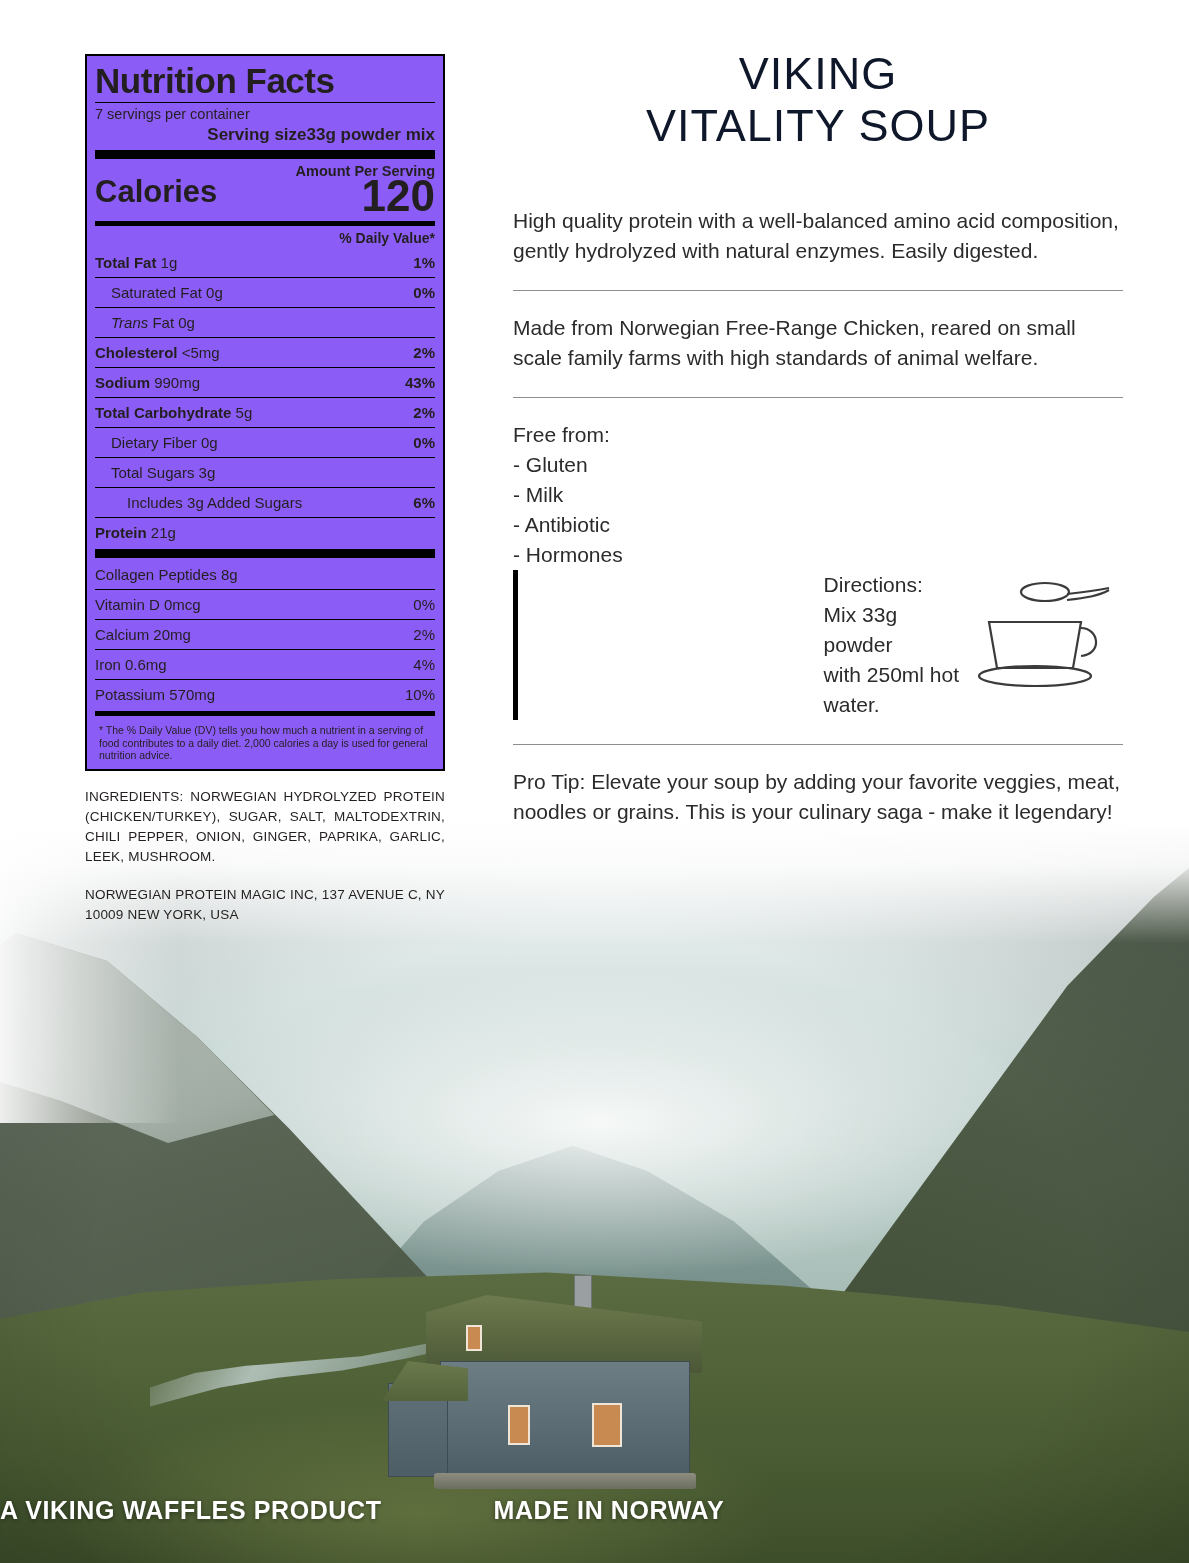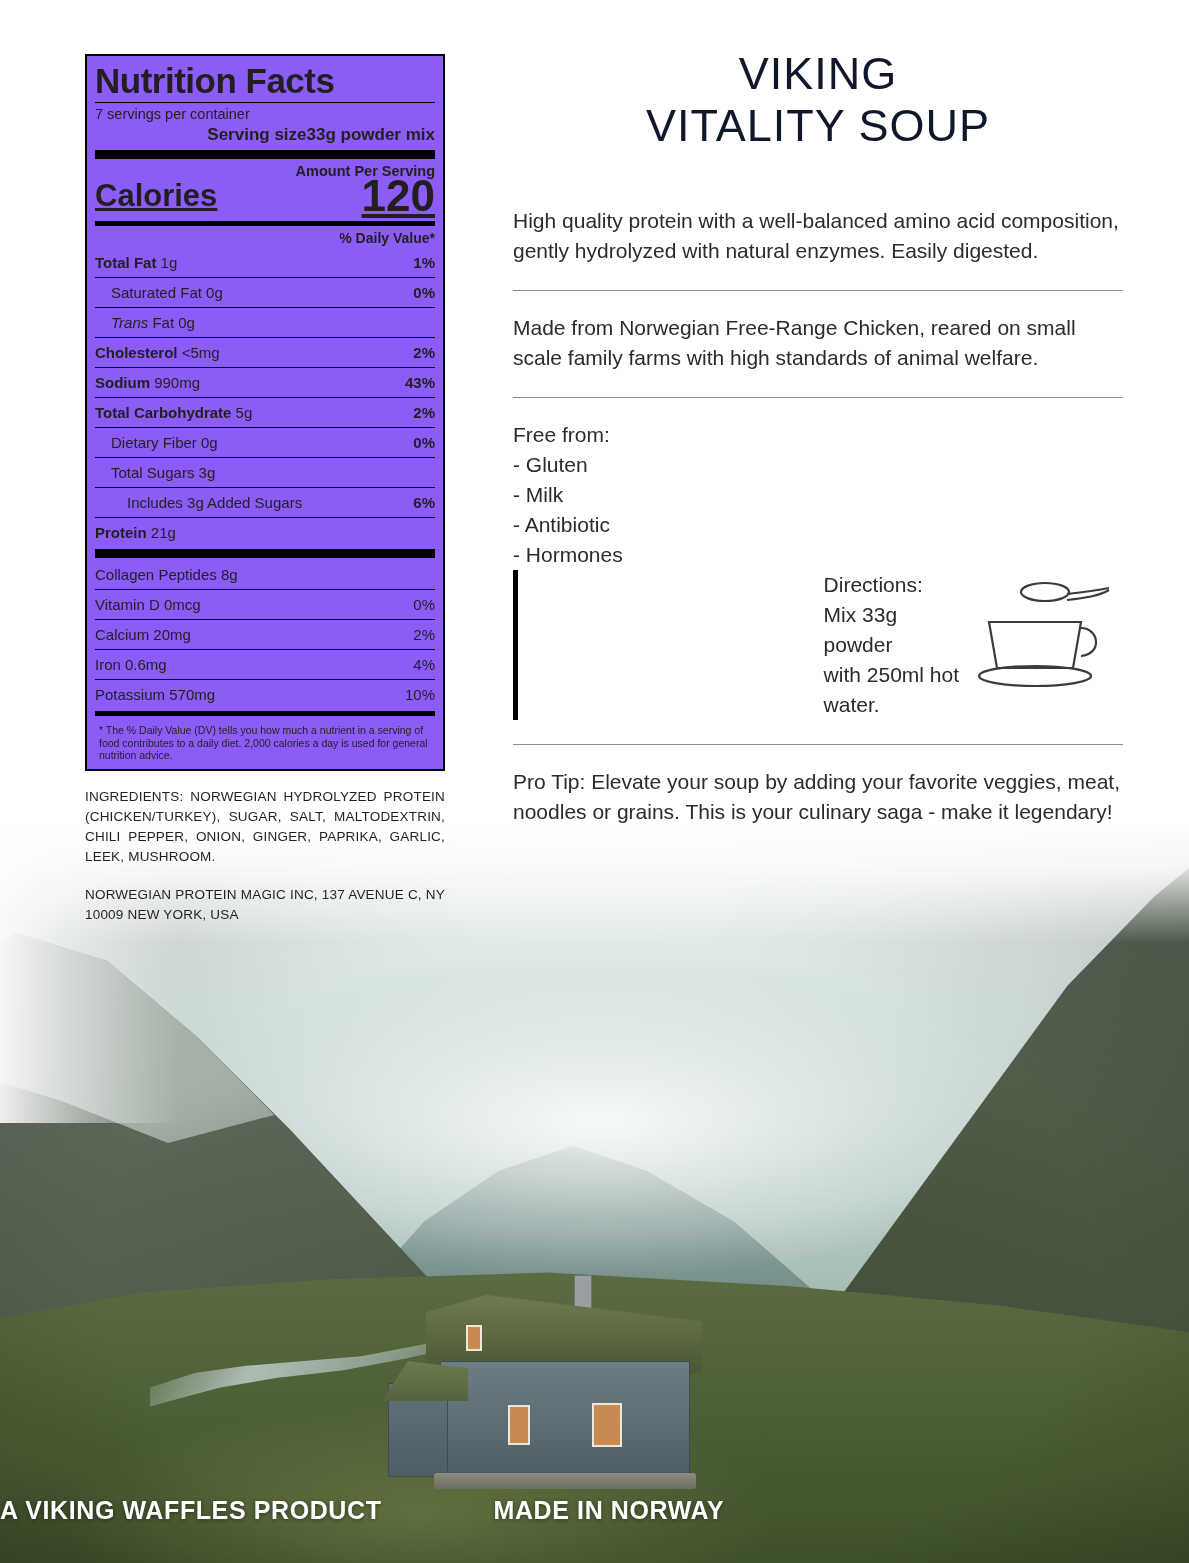--- a/index.html
+++ b/index.html
@@ -58,23 +58,22 @@
 
   .nf-amount {
     font-weight: bold;
     font-size: 14.5px;
     padding-top: 2px;
     text-align: right;
   }
   .nf-cal-row {
     display: flex;
     justify-content: space-between;
-    align-items: center;
+    align-items: flex-start;
     margin-top: -6px;
-    text-decoration: underline;
   }
   .nf-cal-label {
     font-weight: bold;
     font-size: 31px;
     line-height: 38px;
   }
   .nf-cal-value {
     font-weight: bold;
     font-size: 44px;
     line-height: 46px;

